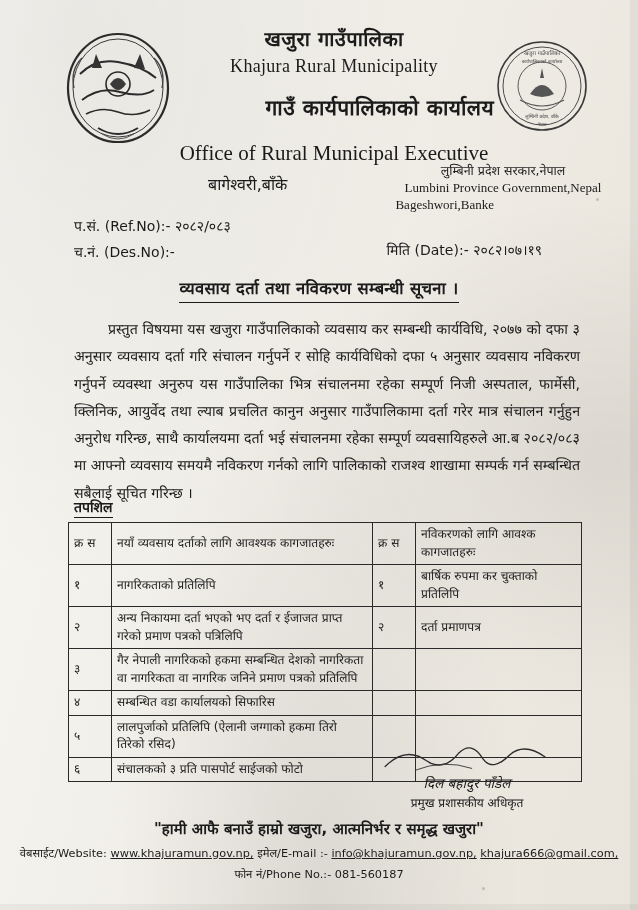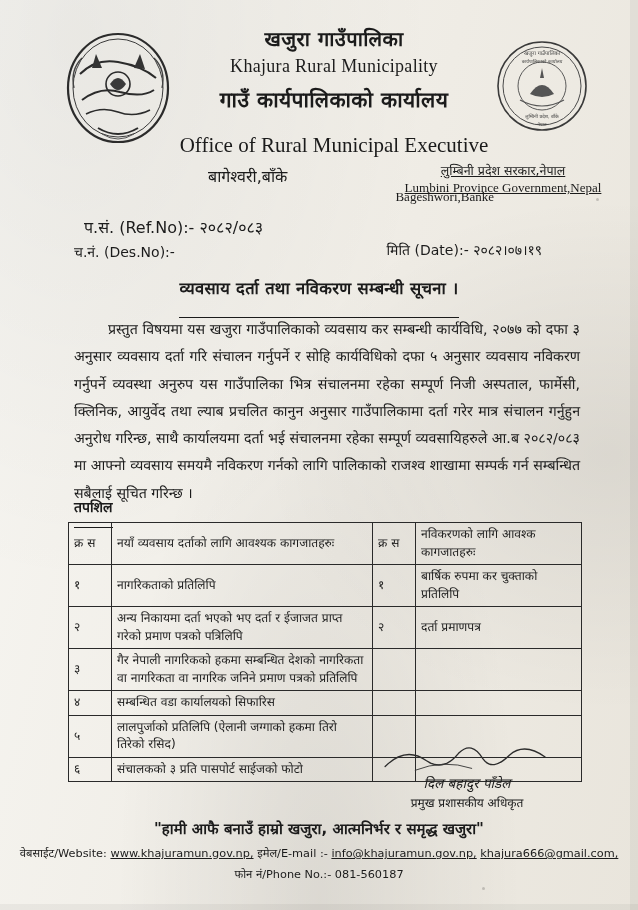--- a/index.html
+++ b/index.html
@@ -62,22 +62,23 @@
   }
   .h-en1 {
     font-family: "Liberation Serif", serif;
     font-size: 18px;
     margin-top: 5px;
     letter-spacing: 0.3px;
   }
   .h-np2 {
     font-size: 21px;
     font-weight: bold;
-    margin-top: 8px;
+    margin-top: 16px;
     letter-spacing: 0.4px;
+    text-align: right;
   }
   .h-en2 {
     font-family: "Liberation Serif", serif;
     font-size: 21px;
     margin-top: 20px;
   }
   .h-np3 {
     font-size: 16px;
     margin-top: 7px;
     text-align: left;
@@ -97,29 +98,28 @@
     margin-top: 16px;
     flex: none;
     position: relative;
   }
   .prov {
     position: absolute;
     right: 30px;
     top: 162px;
     text-align: center;
     width: 210px;
-    text-decoration: underline;
   }
   .prov .np { font-size: 12.5px; }
   .prov .en { font-family: "Liberation Serif", serif; font-size: 13px; margin-top: 1px; }
 
   
   .refno {
-    position: absolute; left: 84px; top: 216px;
-    font-size: 16px;
+    position: absolute; left: 74px; top: 216px;
+    font-size: 14px;
   }
   .desno {
     position: absolute; left: 74px; top: 242px;
     font-size: 14px;
   }
   .date {
     position: absolute; right: 96px; top: 240px;
     font-size: 14px;
   }
 
@@ -128,21 +128,21 @@
     position: absolute;
     left: 0; right: 0;
     top: 276px;
     text-align: center;
     font-size: 16.5px;
     font-weight: bold;
     letter-spacing: 0.3px;
   }
   .doc-title .u {
     border-bottom: 1.4px solid #1b1b1b;
-    padding-bottom: 19px;
+    padding-bottom: 4px;
   }
 
   
   .body {
     position: absolute;
     left: 74px;
     right: 58px;
     top: 316px;
     font-size: 14.2px;
     line-height: 1.92;
@@ -153,21 +153,21 @@
   
   .tapasil {
     position: absolute;
     left: 74px;
     top: 497px;
     font-size: 14px;
     font-weight: bold;
   }
   .tapasil span {
     border-bottom: 1.3px solid #1b1b1b;
-    padding-bottom: 12px;
+    padding-bottom: 2px;
   }
 
   
   .tbl-wrap {
     position: absolute;
     left: 68px;
     right: 56px;
     top: 522px;
   }
   table.doc {

